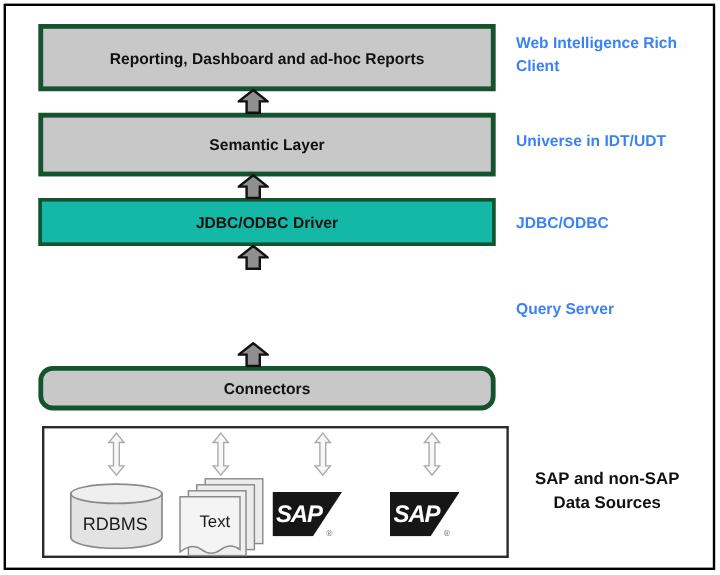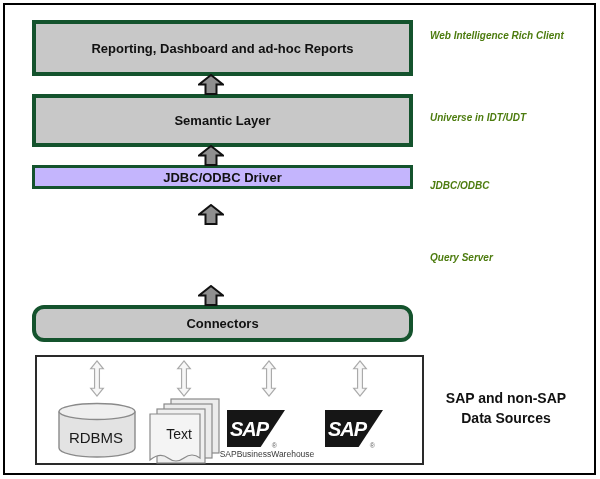--- a/index.html
+++ b/index.html
@@ -31,33 +31,32 @@
     display: flex;
     align-items: center;
     justify-content: center;
     font-weight: bold;
     font-size: 13px;
     color: #111111;
     text-align: center;
   }
   .b1 { top: 20px;  height: 56px; }
   .b2 { top: 94px;  height: 53px; }
-  .b3 { top: 165px; height: 24px; background: #c4b5fd; border-width: 3px; }
+  .b3 { top: 165px; height: 40px; background: #14b8a6; border-width: 3px; }
   .b4 { top: 227px; height: 60px; }
   .b5 { top: 305px; height: 37px; border-radius: 12px; }
 
   .side-label {
     position: absolute;
     left: 430px;
     width: 165px;
     font-weight: bold;
-    font-size: 10px;
+    font-size: 13px;
     line-height: 19px;
-    color: #4d7c0f;
-    font-style: italic;
+    color: #3b82f6;
   }
   .sl1 { top: 26px; }
   .sl2 { top: 108px; }
   .sl3 { top: 176px; }
   .sl4 { top: 248px; }
 
   .up-arrow {
     position: absolute;
     left: 198px;
     width: 26px;
@@ -219,21 +218,20 @@
       <path d="M3 17 L53 17 L53 61 Q45 55 37 61 Q29 67 21 61 Q13 55 3 63 Z" fill="#f4f4f4" stroke="#8a8a8a" stroke-width="1.2"></path>
     </svg>
     <div class="docs-label">Text</div>
 
     <div class="sap-logo logo1">
       <div class="sap-shape">
         <span class="sap-text">SAP</span>
       </div>
       <span class="sap-reg">®</span>
     </div>
-    <div class="caption cap1">SAPBusinessWarehouse</div>
 
     <div class="sap-logo logo2">
       <div class="sap-shape">
         <span class="sap-text">SAP</span>
       </div>
       <span class="sap-reg">®</span>
     </div>
   </div>
 
   <div class="ds-side-label">

